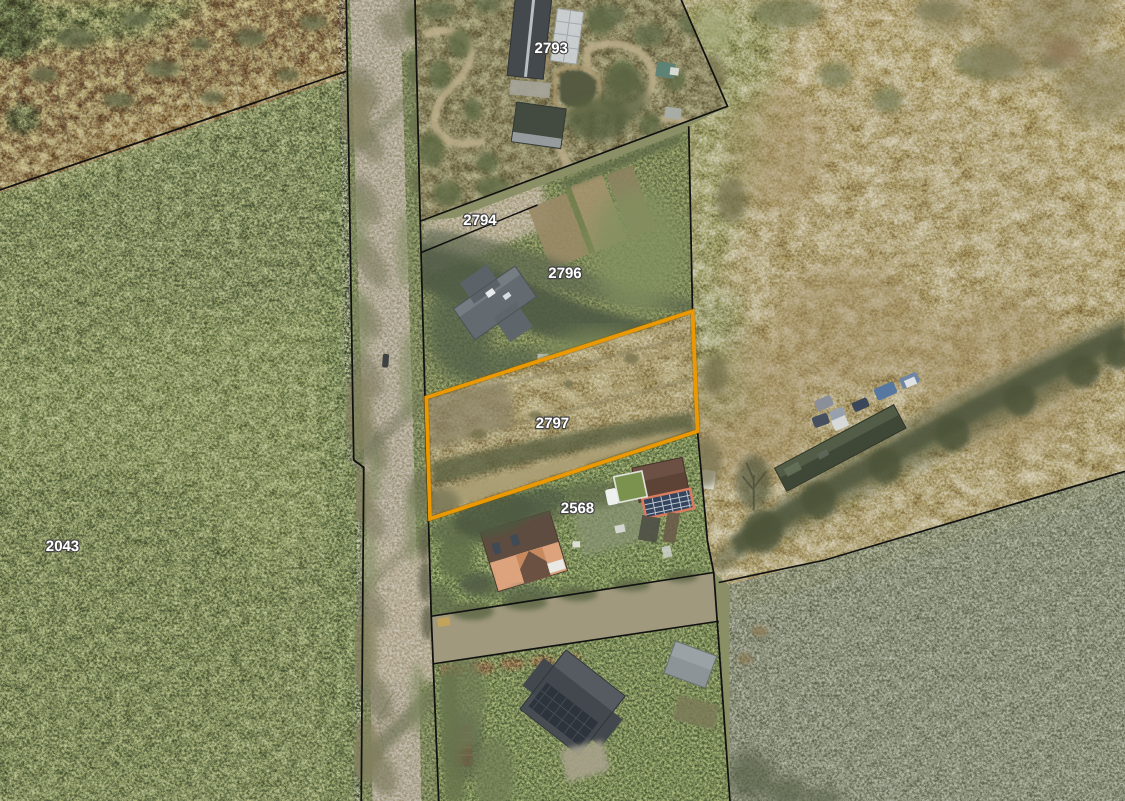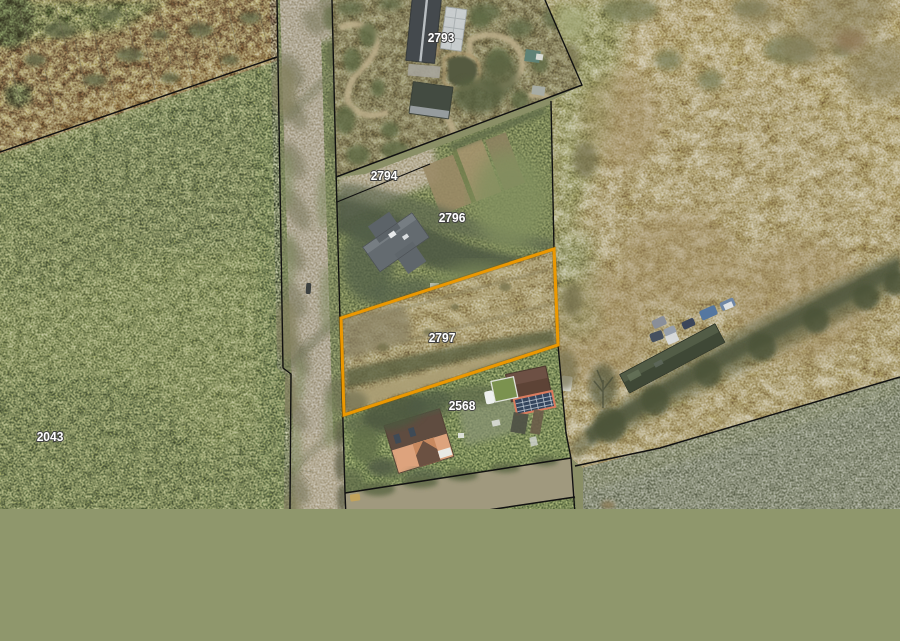--- a/index.html
+++ b/index.html
@@ -1,17 +1,17 @@
 <!DOCTYPE html>
 <html><head>
 <meta charset="utf-8">
 <style>
 html,body{margin:0;padding:0;background:#8f976c;}
 *{font-family:"Liberation Sans",sans-serif;}
-#stage{position:relative;width:900px;height:509px;overflow:hidden;}
+#stage{position:relative;width:900px;height:641px;overflow:hidden;}
 </style>
 </head>
 <body>
 <div id="stage">
 <svg width="900" height="641" viewBox="0 0 900 641" xmlns="http://www.w3.org/2000/svg">
 <defs>
   <filter id="nz1" x="-5%" y="-5%" width="110%" height="110%" color-interpolation-filters="sRGB">
     <feTurbulence type="fractalNoise" baseFrequency="0.5" numOctaves="3" seed="7"></feTurbulence>
     <feColorMatrix type="matrix" values="1.8 0 0 0 -0.4  1.8 0 0 0 -0.4  1.8 0 0 0 -0.4  0 0 0 0 1"></feColorMatrix>
   </filter>

